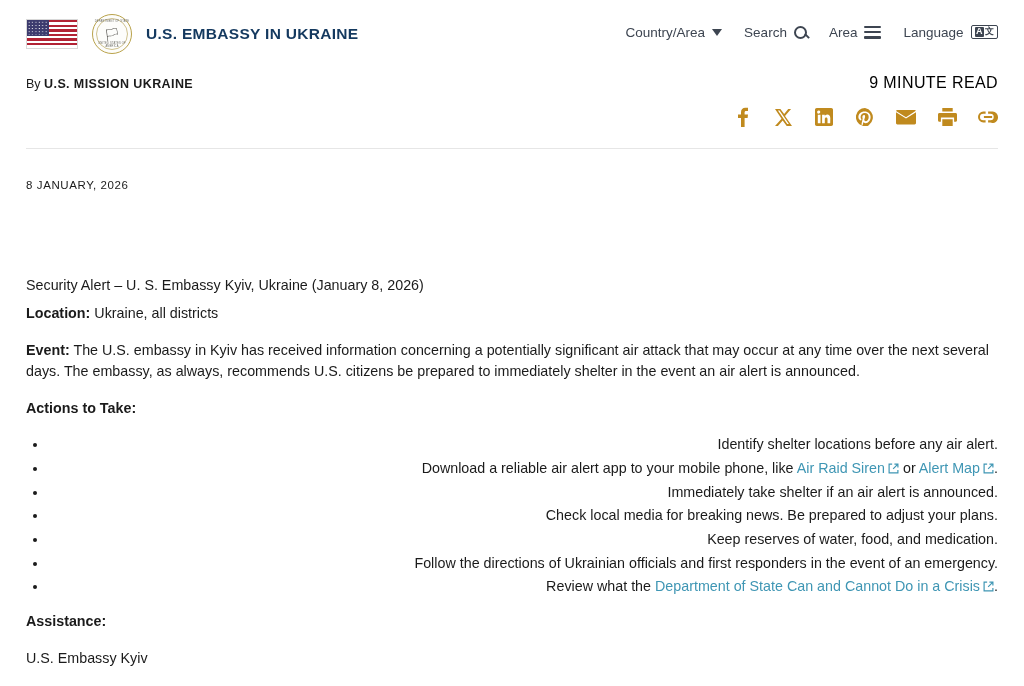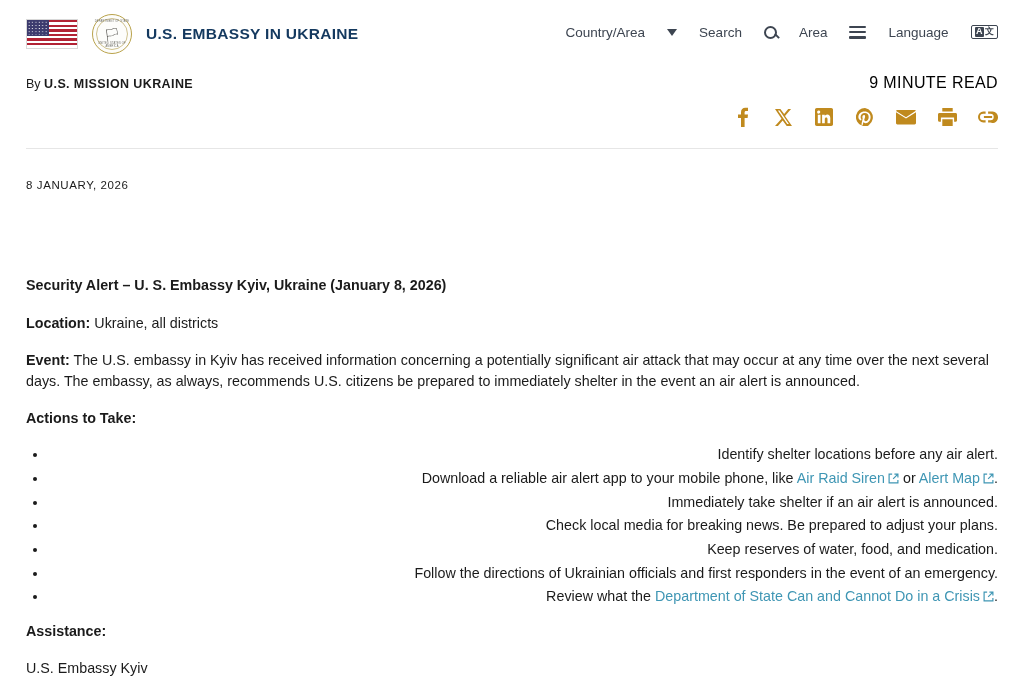--- a/index.html
+++ b/index.html
@@ -106,21 +106,21 @@
     display: flex;
     align-items: center;
     gap: 22px;
     font-size: 13.5px;
     color: #3d4551;
     padding-bottom: 4px;
   }
   .header-nav .nav-item {
     display: flex;
     align-items: center;
-    gap: 22px;
+    gap: 7px;
     cursor: pointer;
     white-space: nowrap;
   }
   .caret-down {
     width: 0; height: 0;
     border-left: 5.5px solid transparent;
     border-right: 5.5px solid transparent;
     border-top: 7px solid #3d4551;
   }
   .magnifier {
@@ -226,21 +226,21 @@
   
   .article {
     padding: 84px 26px 0 26px;
     max-width: 1024px;
     font-size: 14.3px;
     line-height: 1.48;
     color: #1b1b1b;
   }
   .article p { margin: 0 0 15.5px 0; }
   .article .h-bold { font-weight: bold; }
-  .article .lead { font-weight: bold; margin-bottom: 17px; }
+  .article .lead { font-weight: normal; margin-bottom: 7px; }
   .article ul {
     margin: 0 0 14px 0;
     padding-left: 22px;
     text-align: right;
   }
   .article li { margin: 0 0 2.5px 0; }
   .article a {
     color: #3f96b4;
     text-decoration: none;
   }

